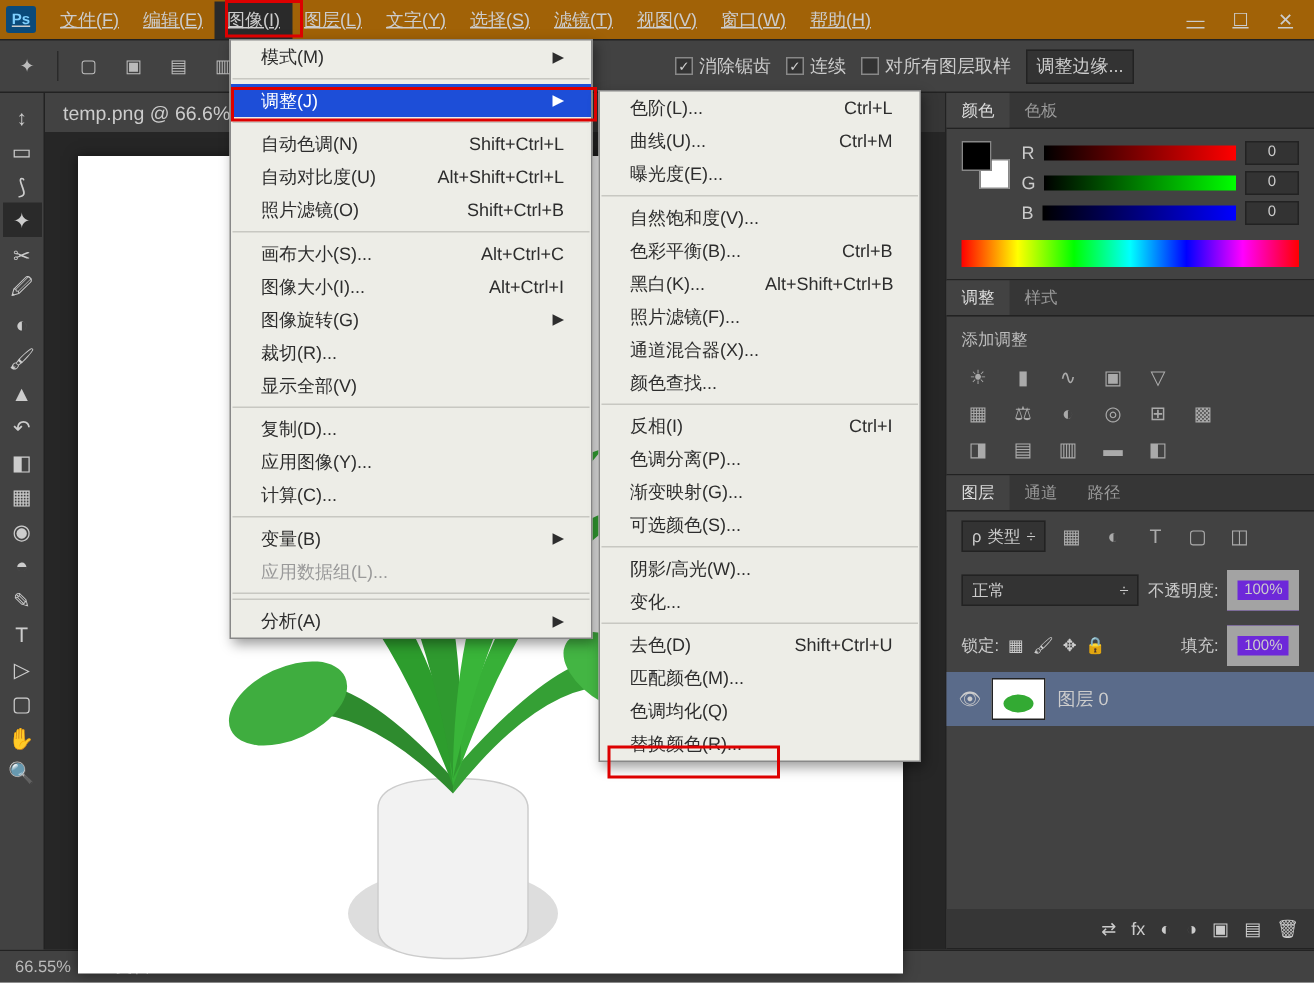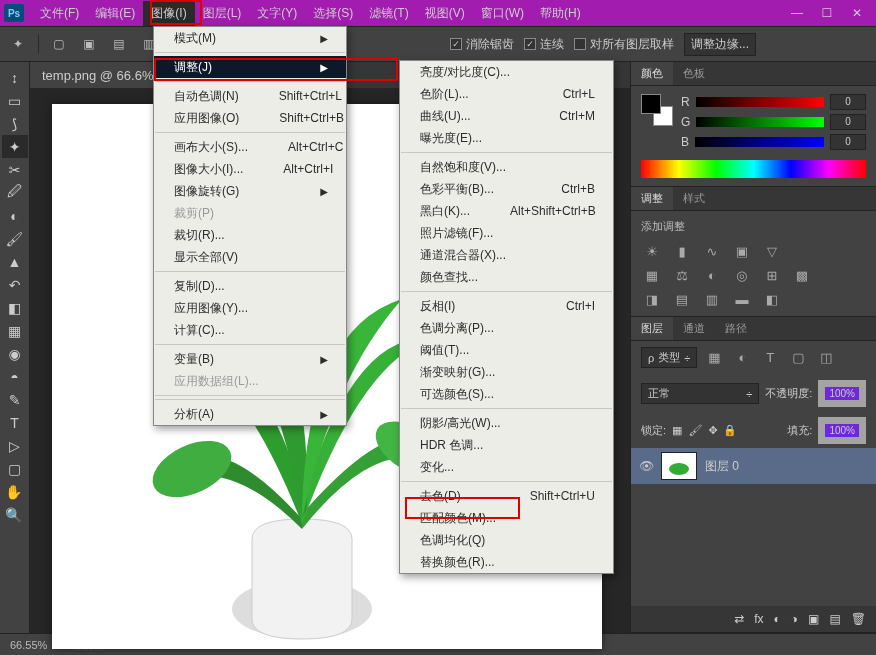--- a/index.html
+++ b/index.html
@@ -1,17 +1,17 @@
 <!DOCTYPE html>
 <html><head>
 <meta charset="utf-8">
 <style>
 * { margin: 0; padding: 0; box-sizing: border-box; font-family: "Microsoft YaHei", sans-serif; }
 body { background: #535353; width: 876px; height: 655px; overflow: hidden; color: #ccc; font-size: 12px; position: relative; user-select: none; }
-.titlebar { height: 26px; background: #a21caf; display: flex; align-items: center; padding: 0 4px; }
+.titlebar { height: 26px; background: #a16207; display: flex; align-items: center; padding: 0 4px; text-decoration: underline; }
 .ps-logo { width: 20px; height: 18px; background: #0a4a7a; color: #7fd0ff; font-weight: bold; font-size: 10px; display: flex; align-items: center; justify-content: center; border-radius: 2px; margin-right: 8px; }
 .menu-item { padding: 4px 8px; color: #ccc; cursor: default; }
 .menu-item.active { background: #2a2a2a; }
 .win-controls { margin-left: auto; display: flex; }
 .win-btn { width: 30px; height: 20px; display: flex; align-items: center; justify-content: center; color: #ccc; font-size: 12px; }
 .toolbar2 { height: 36px; background: #424242; border-top: 1px solid #222; border-bottom: 1px solid #222; display: flex; align-items: center; padding: 0 8px; gap: 10px; }
 .tb-icon { width: 20px; height: 20px; display: flex; align-items: center; justify-content: center; color: #bbb; }
 .tb-sep { width: 1px; height: 20px; background: #2a2a2a; }
 .checkbox { display: flex; align-items: center; gap: 4px; color: #ccc; }
 .checkbox .box { width: 12px; height: 12px; border: 1px solid #888; background: #333; display: flex; align-items: center; justify-content: center; font-size: 9px; }
@@ -46,25 +46,25 @@
 .adj-icon { width: 22px; height: 18px; display: flex; align-items: center; justify-content: center; color: #aaa; font-size: 13px; }
 .layer-controls { padding: 6px 10px; display: flex; align-items: center; gap: 6px; font-size: 11px; }
 .select-box { background: #333; border: 1px solid #222; padding: 2px 6px; display: flex; align-items: center; gap: 4px; }
 .layer-row { display: flex; align-items: center; padding: 4px 8px; background: #5a6b8a; gap: 8px; }
 .layer-eye { width: 14px; }
 .layer-thumb { width: 36px; height: 28px; background: #fff; border: 1px solid #222; display: flex; align-items: center; justify-content: center; }
 .layer-bottom { height: 26px; background: #363636; display: flex; align-items: center; justify-content: flex-end; gap: 10px; padding: 0 10px; margin-top: auto; }
 .statusbar { height: 22px; background: #424242; border-top: 1px solid #222; display: flex; align-items: center; padding: 0 10px; gap: 30px; font-size: 11px; color: #bbb; }
 .dropdown { position: absolute; background: #edede7; color: #2d2d2d; font-size: 12px; box-shadow: 2px 3px 8px rgba(0,0,0,0.4); border: 1px solid #888; z-index: 100; }
 .dd-item { height: 22px; padding: 0 18px 0 20px; display: flex; align-items: center; justify-content: space-between; white-space: nowrap; gap: 40px; }
-.dd-item.hover { background: #0f172a; color: #fff; }
+.dd-item.hover { background: #1d4ed8; color: #fff; }
 .dd-item.disabled { color: #9a9a9a; }
 .dd-item .arrow { font-size: 10px; }
 .dd-sep { height: 1px; background: #c8c8c2; margin: 3px 1px; }
-.dd1 { top: 26px; left: 153px; width: 194px; }
+.dd1 { top: 26px; left: 153px; width: 242px; }
 .dd2 { top: 60px; left: 399px; width: 215px; }
 .hl-red-abs { position: absolute; border: 2px solid #d00; pointer-events: none; z-index: 200; }
 .lock-row { display: flex; align-items: center; gap: 6px; padding: 4px 10px; font-size: 11px; }
 .lock-icons { display: flex; gap: 6px; }
 .pct-box { background: #6d28d9; border: 7px solid #a3a3a3; padding: 1px 4px; font-size: 10px; }
 svg { display: block; }
 </style>
 </head>
 <body>
 
@@ -299,39 +299,40 @@
     <div class="dd-item hover">
       <span>调整(J)</span>
       <span class="arrow">▶</span>
     </div>
     <div class="dd-sep"></div>
     <div class="dd-item">
       <span>自动色调(N)</span>
       <span>Shift+Ctrl+L</span>
     </div>
     <div class="dd-item">
-      <span>应用图像(O)</span>
+      <span>自动对比度(U)</span>
+      <span>Alt+Shift+Ctrl+L</span>
+    </div>
+    <div class="dd-item">
+      <span>照片滤镜(O)</span>
       <span>Shift+Ctrl+B</span>
     </div>
     <div class="dd-sep"></div>
     <div class="dd-item">
       <span>画布大小(S)...</span>
       <span>Alt+Ctrl+C</span>
     </div>
     <div class="dd-item">
       <span>图像大小(I)...</span>
       <span>Alt+Ctrl+I</span>
     </div>
     <div class="dd-item">
       <span>图像旋转(G)</span>
       <span class="arrow">▶</span>
     </div>
-    <div class="dd-item disabled">
-      <span>裁剪(P)</span>
-    </div>
     <div class="dd-item">
       <span>裁切(R)...</span>
     </div>
     <div class="dd-item">
       <span>显示全部(V)</span>
     </div>
     <div class="dd-sep"></div>
     <div class="dd-item">
       <span>复制(D)...</span>
     </div>
@@ -351,23 +352,20 @@
     </div>
     <div class="dd-sep"></div>
     <div class="dd-sep"></div>
     <div class="dd-item">
       <span>分析(A)</span>
       <span class="arrow">▶</span>
     </div>
   </div>
 <div class="dropdown dd2" id="dd2">
     <div class="dd-item">
-      <span>亮度/对比度(C)...</span>
-    </div>
-    <div class="dd-item">
       <span>色阶(L)...</span>
       <span>Ctrl+L</span>
     </div>
     <div class="dd-item">
       <span>曲线(U)...</span>
       <span>Ctrl+M</span>
     </div>
     <div class="dd-item">
       <span>曝光度(E)...</span>
     </div>
@@ -394,34 +392,28 @@
     </div>
     <div class="dd-sep"></div>
     <div class="dd-item">
       <span>反相(I)</span>
       <span>Ctrl+I</span>
     </div>
     <div class="dd-item">
       <span>色调分离(P)...</span>
     </div>
     <div class="dd-item">
-      <span>阈值(T)...</span>
-    </div>
-    <div class="dd-item">
       <span>渐变映射(G)...</span>
     </div>
     <div class="dd-item">
       <span>可选颜色(S)...</span>
     </div>
     <div class="dd-sep"></div>
     <div class="dd-item">
       <span>阴影/高光(W)...</span>
-    </div>
-    <div class="dd-item">
-      <span>HDR 色调...</span>
     </div>
     <div class="dd-item">
       <span>变化...</span>
     </div>
     <div class="dd-sep"></div>
     <div class="dd-item">
       <span>去色(D)</span>
       <span>Shift+Ctrl+U</span>
     </div>
     <div class="dd-item">

